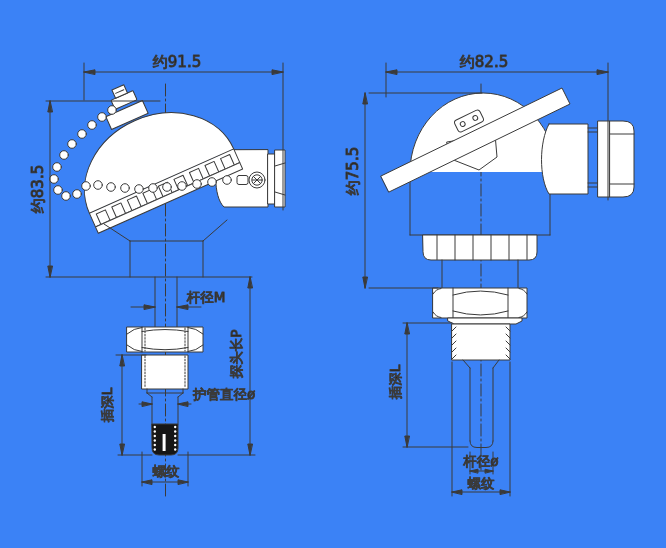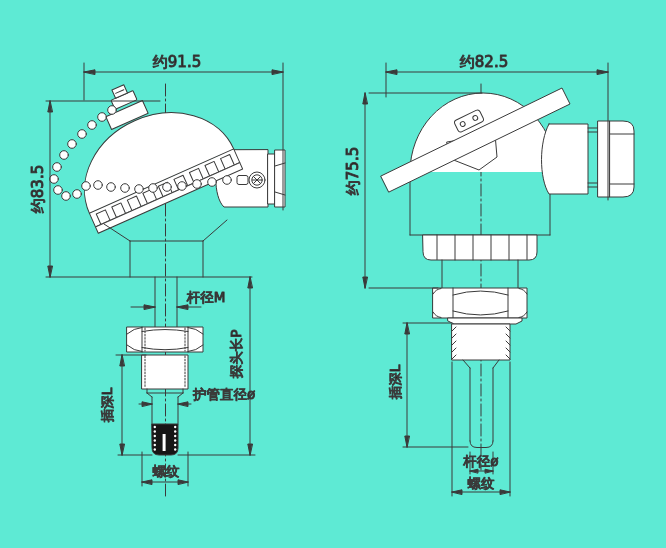--- a/index.html
+++ b/index.html
@@ -1,16 +1,16 @@
 <!DOCTYPE html>
 <html><head>
 <meta charset="utf-8">
 <style>
   html,body{margin:0;padding:0;background:#f6f6f6;}
-  .stage{width:666px;height:548px;background:#5eead4;position:relative;overflow:hidden;
+  .stage{width:666px;height:548px;background:#3b82f6;position:relative;overflow:hidden;
          font-family:"DejaVu Sans","Liberation Sans",sans-serif;}
   svg text{fill:#1c1c1c;}
   .dimtext{font-size:15px;}
   .dimtext-sm{font-size:13.5px;}
 </style>
 </head>
 <body>
 
 <div class="stage">
 <svg width="666" height="548" viewBox="0 0 666 548" stroke="#3a3a3a" stroke-width="1" fill="none" stroke-linecap="round" stroke-linejoin="round">

